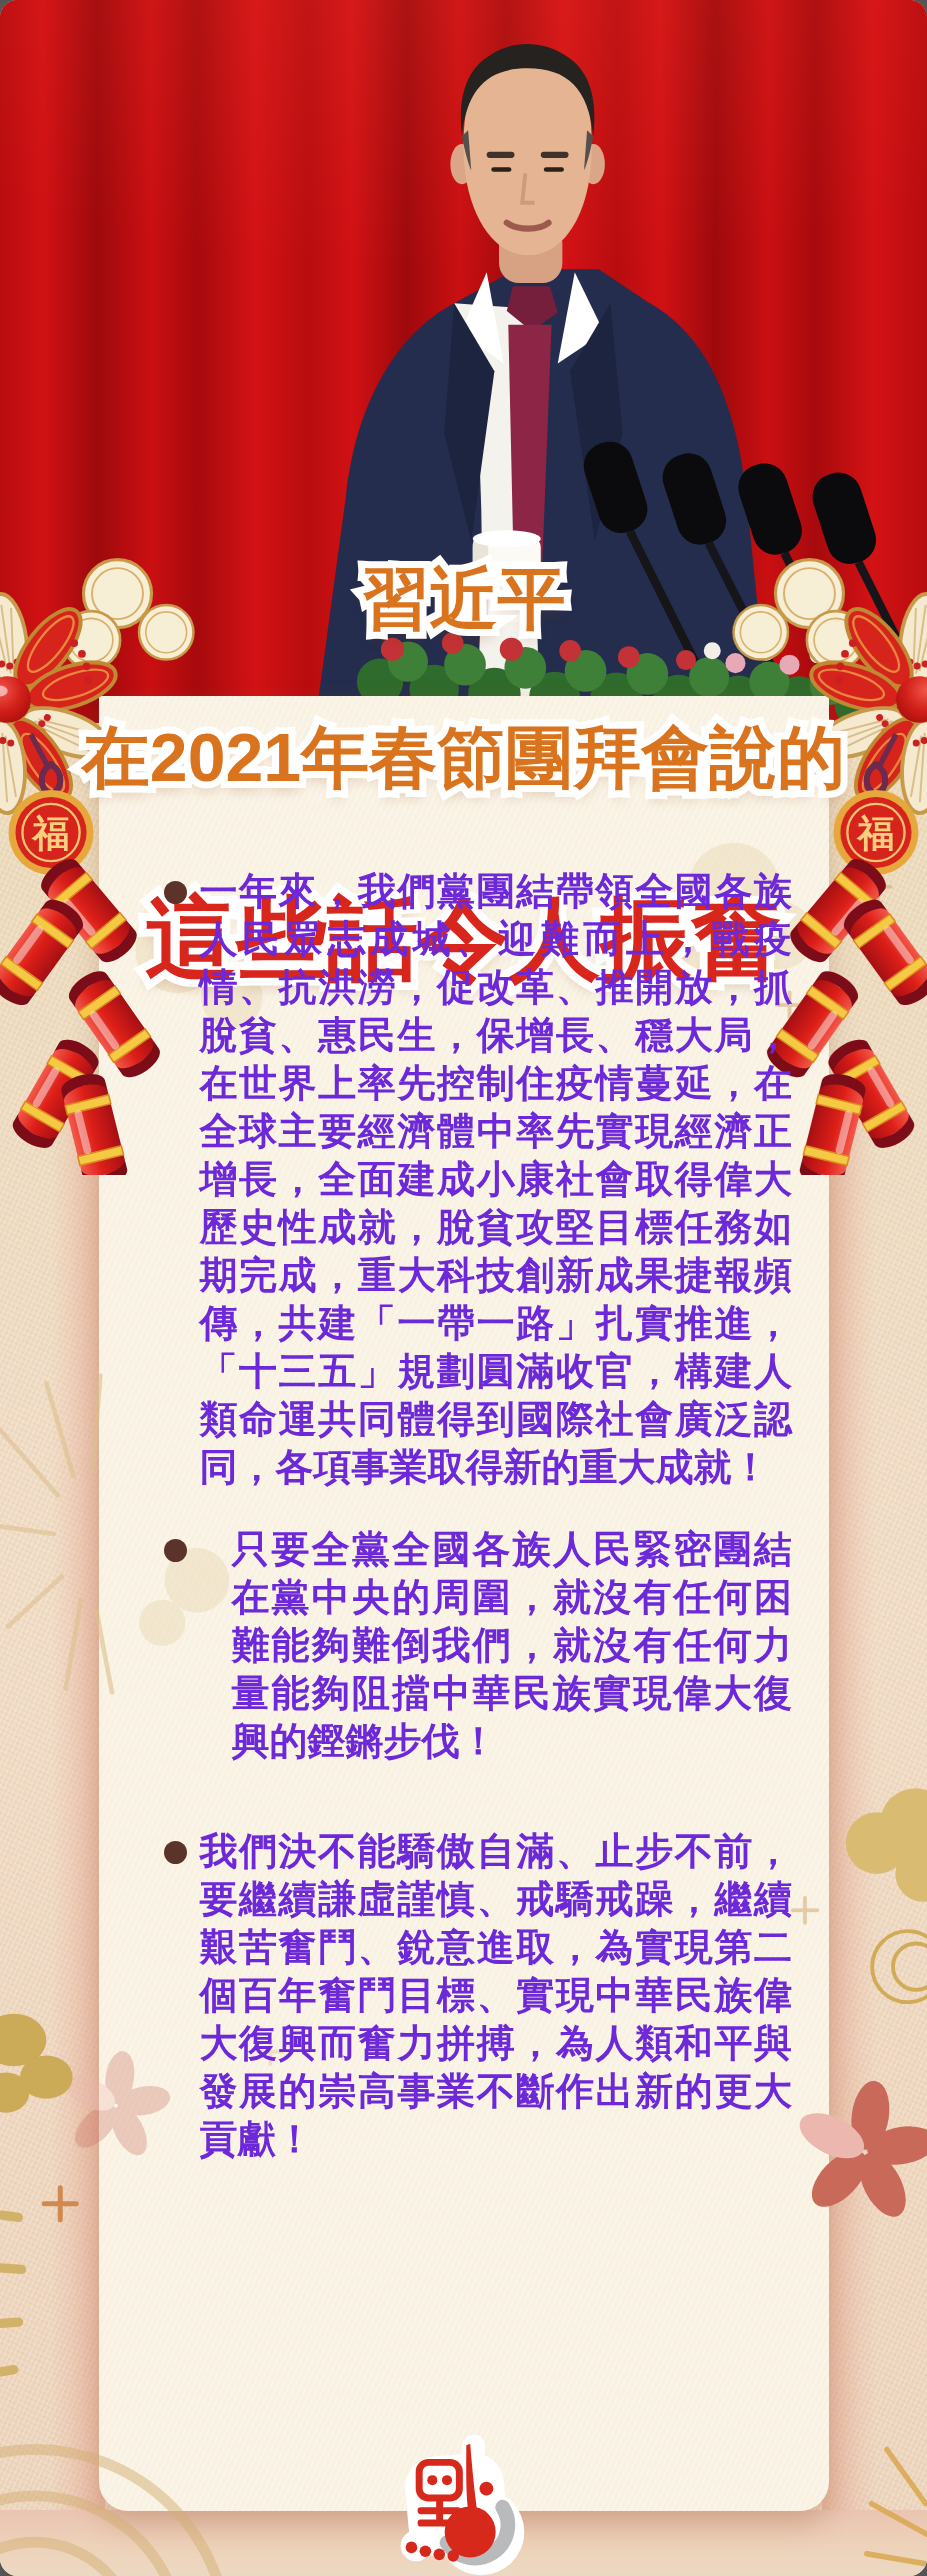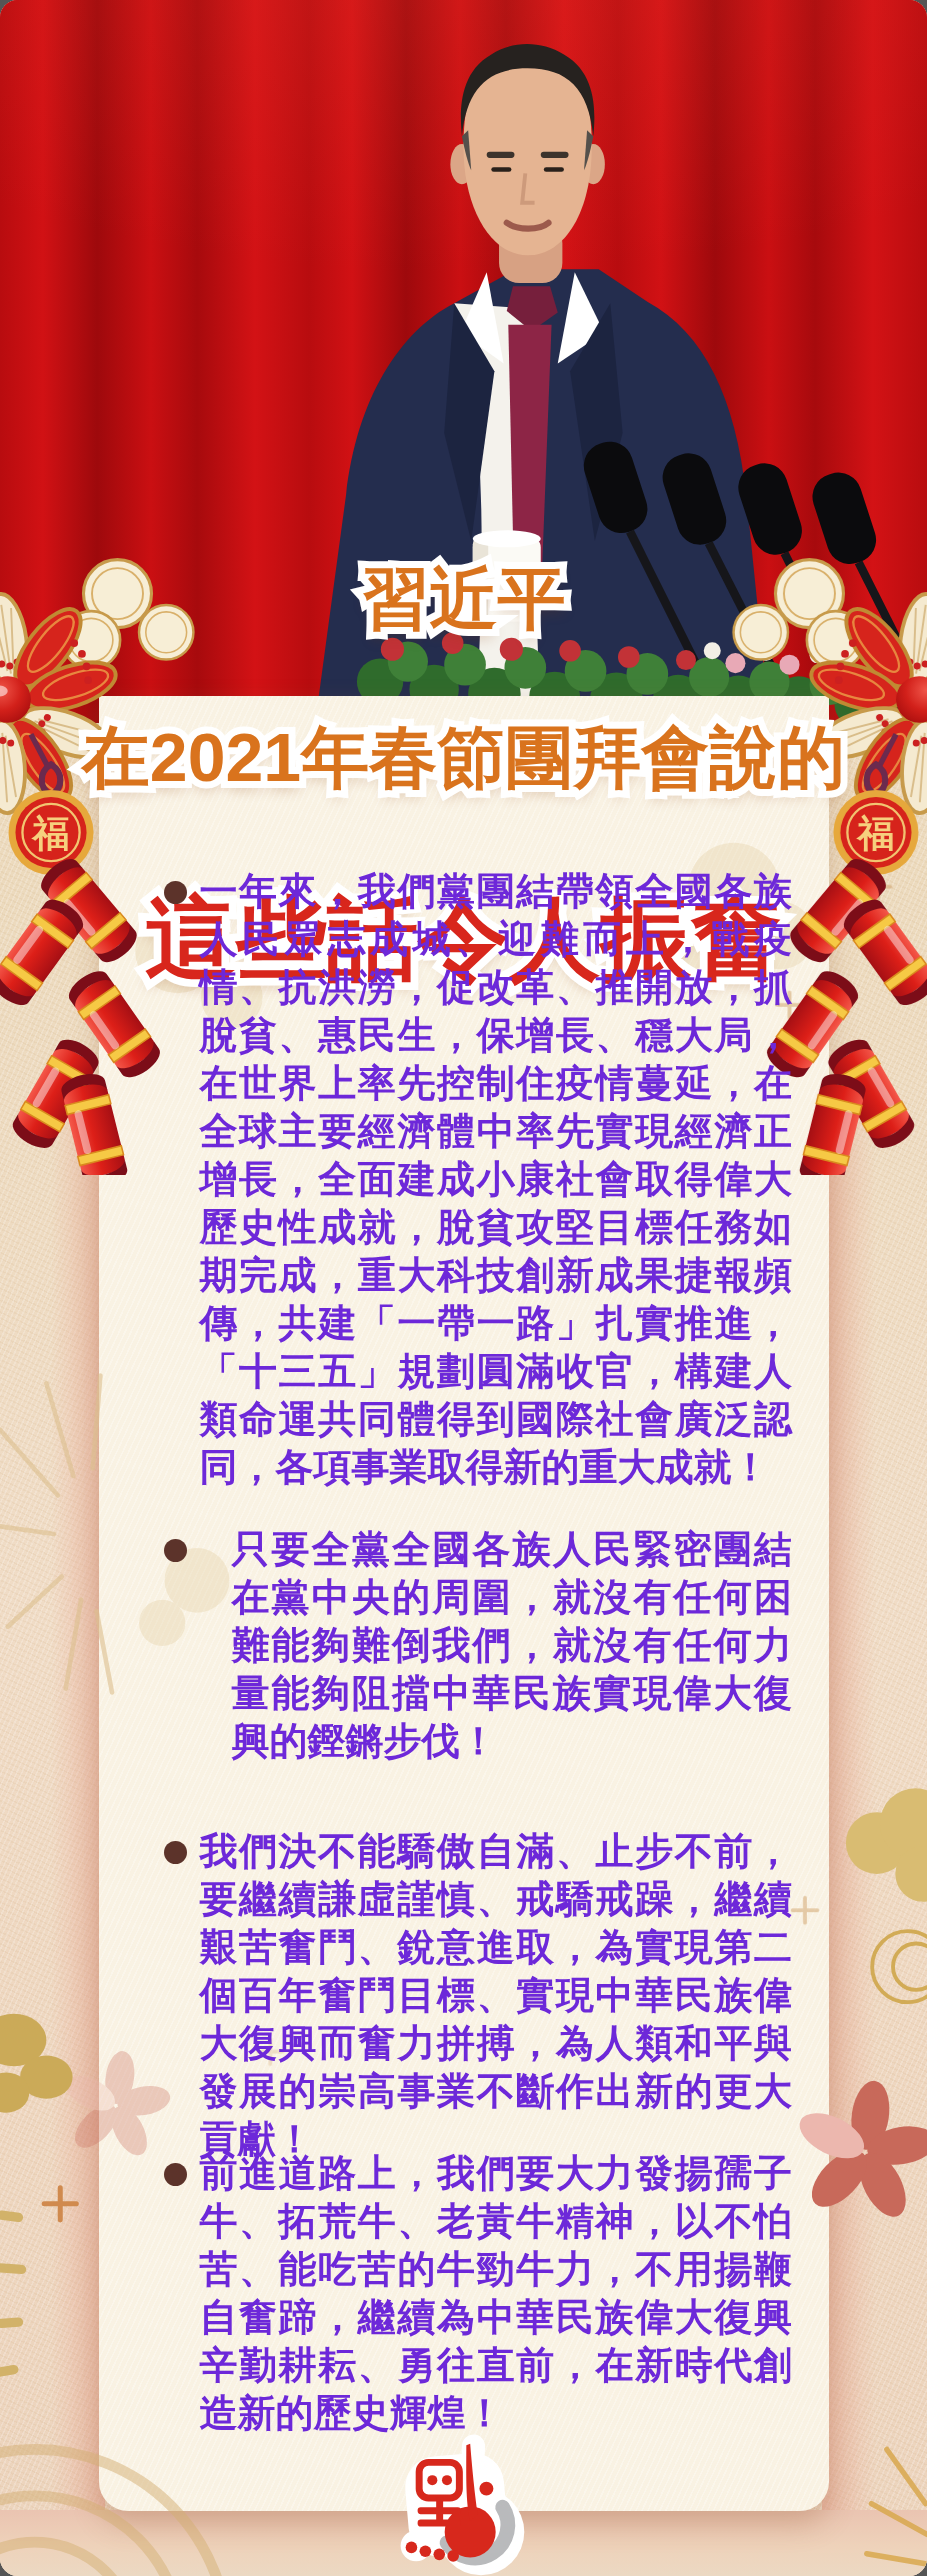--- a/index.html
+++ b/index.html
@@ -414,24 +414,20 @@
     <span class="qtext">一年來，我們黨團結帶領全國各族人民眾志成城、迎難而上，戰疫情、抗洪澇，促改革、推開放，抓脫貧、惠民生，保增長、穩大局，在世界上率先控制住疫情蔓延，在全球主要經濟體中率先實現經濟正增長，全面建成小康社會取得偉大歷史性成就，脫貧攻堅目標任務如期完成，重大科技創新成果捷報頻傳，共建「一帶一路」扎實推進，「十三五」規劃圓滿收官，構建人類命運共同體得到國際社會廣泛認同，各項事業取得新的重大成就！</span>
   </div>
   <div class="quote q2">
     <span class="dot"></span>
     <span class="qtext">只要全黨全國各族人民緊密團結在黨中央的周圍，就沒有任何困難能夠難倒我們，就沒有任何力量能夠阻擋中華民族實現偉大復興的鏗鏘步伐！</span>
   </div>
   <div class="quote q3">
     <span class="dot"></span>
     <span class="qtext">我們決不能驕傲自滿、止步不前，要繼續謙虛謹慎、戒驕戒躁，繼續艱苦奮鬥、銳意進取，為實現第二個百年奮鬥目標、實現中華民族偉大復興而奮力拼搏，為人類和平與發展的崇高事業不斷作出新的更大貢獻！</span>
   </div>
-  <div class="quote q4">
-    <span class="dot"></span>
-    <span class="qtext">前進道路上，我們要大力發揚孺子牛、拓荒牛、老黃牛精神，以不怕苦、能吃苦的牛勁牛力，不用揚鞭自奮蹄，繼續為中華民族偉大復興辛勤耕耘、勇往直前，在新時代創造新的歷史輝煌！</span>
-  </div>
 
   <div class="logo">
     <svg width="130" height="143" viewBox="0 0 168 185">
       <g fill="#ffffff">
         <rect x="10" y="28" width="128" height="130" rx="40" transform="rotate(-5 74 93)"></rect>
         <circle cx="106" cy="128" r="56"></circle>
         <rect x="80" y="2" width="30" height="80" rx="15" transform="rotate(3 95 42)"></rect>
         <circle cx="22" cy="146" r="20"></circle>
       </g>
       <path d="M 134,96 A 42,42 0 1 1 62,142" fill="none" stroke="#b9babc" stroke-width="19" stroke-linecap="round"></path>

